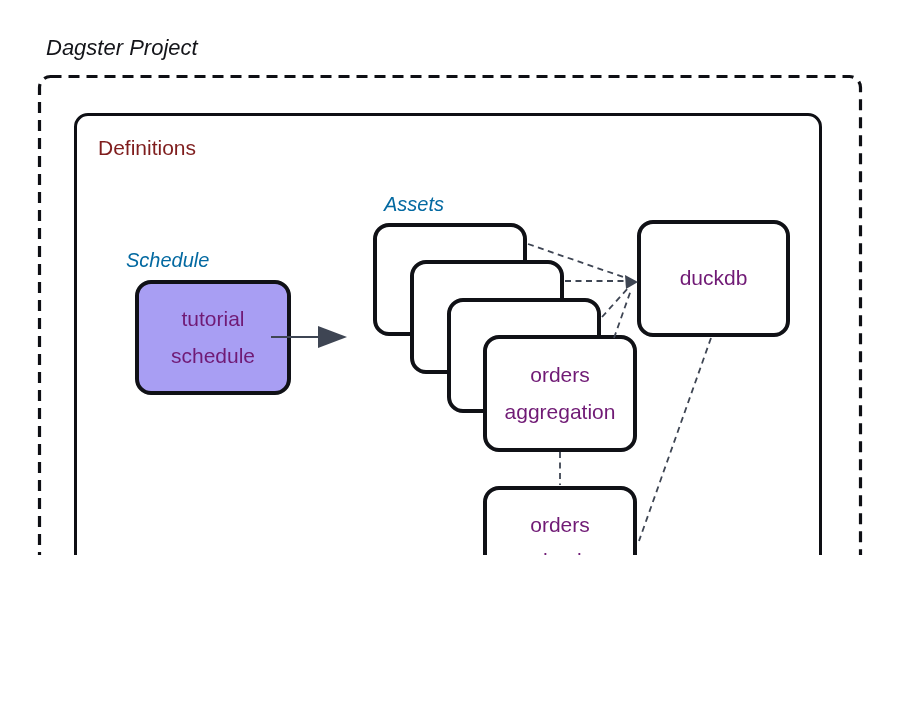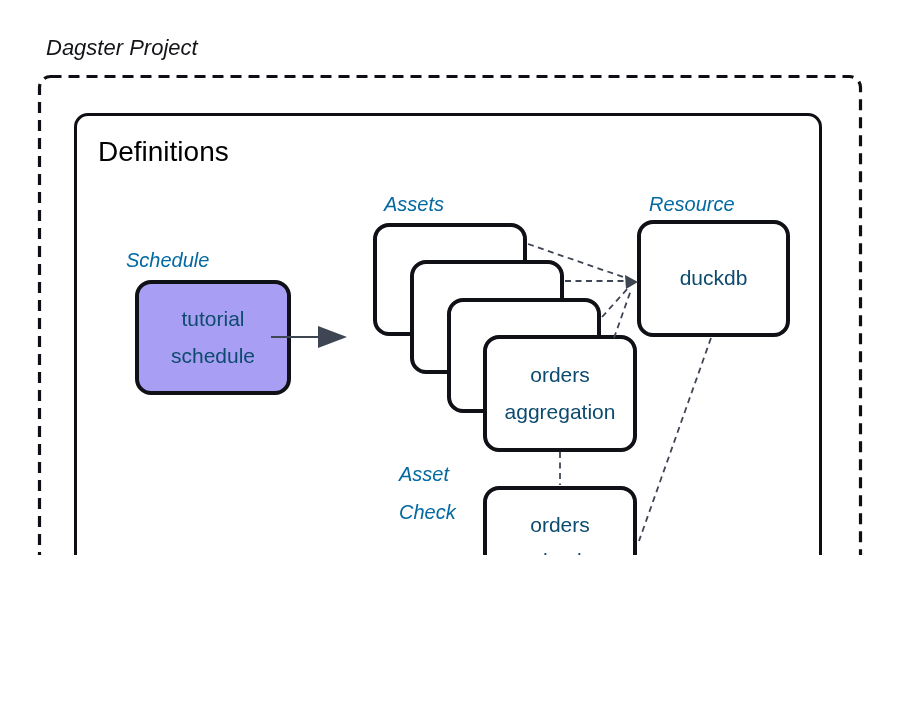--- a/index.html
+++ b/index.html
@@ -32,23 +32,23 @@
     height: 522px;
     border: 3px solid #0e0f14;
     border-radius: 14px;
     background: transparent;
     box-sizing: border-box;
   }
   .definitions-label {
     position: absolute;
     left: 98px;
     top: 136px;
-    font-size: 28px;
+    font-size: 21px;
     font-weight: 400;
-    color: #000000;
+    color: #7f1d1d;
   }
   .label {
     position: absolute;
     font-size: 20px;
     font-style: italic;
     font-weight: 500;
     color: #0369a1;
     white-space: pre-line;
     line-height: 1.9;
   }
@@ -61,21 +61,21 @@
     box-sizing: border-box;
     border: 4px solid #101116;
     border-radius: 16px;
     background: #ffffff;
     display: flex;
     align-items: center;
     justify-content: center;
     text-align: center;
     font-size: 21px;
     line-height: 1.72;
-    color: #0c4a6e;
+    color: #701a75;
     white-space: pre-line;
   }
   .node-schedule    { left: 114px; top: 280px; width: 156px; height: 115px; background: #a89ef3; margin-left: 21px; }
   .node-asset-1     { left: 373px; top: 223px; width: 154px; height: 113px; }
   .node-asset-2     { left: 410px; top: 260px; width: 154px; height: 114px; }
   .node-asset-3     { left: 447px; top: 298px; width: 154px; height: 115px; }
   .node-asset-4     { left: 483px; top: 335px; width: 154px; height: 117px; }
   .node-duckdb      { left: 637px; top: 220px; width: 153px; height: 117px; }
   .node-orders-check{ left: 483px; top: 486px; width: 154px; height: 114px; }
   .overlay {
@@ -93,23 +93,20 @@
 
 <div class="canvas">
 
   <div class="diagram-title">Dagster Project</div>
 
   <div class="definitions-box"></div>
   <div class="definitions-label">Definitions</div>
 
   <div class="label label-schedule">Schedule</div>
   <div class="label label-assets">Assets</div>
-  <div class="label label-resource">Resource</div>
-  <div class="label label-asset-check">Asset
-Check</div>
 
   <div class="node node-schedule">tutorial
 schedule</div>
 
   <div class="node node-asset-1"></div>
   <div class="node node-asset-2"></div>
   <div class="node node-asset-3"></div>
   <div class="node node-asset-4">orders
 aggregation</div>
 

